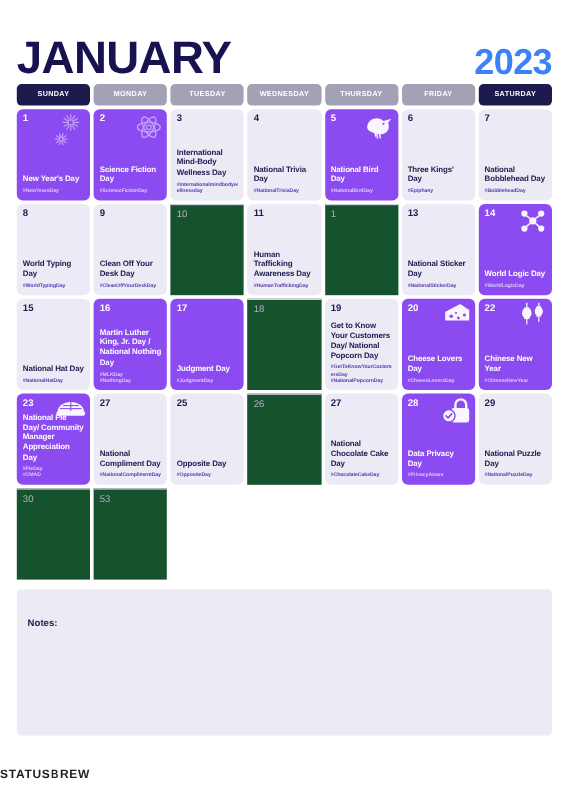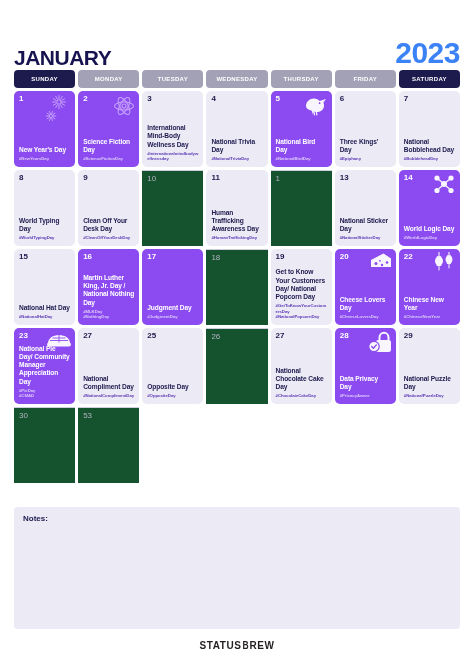--- a/index.html
+++ b/index.html
@@ -10,21 +10,21 @@
     overflow: hidden;
   }
   .page { width: 474px; height: 669px; position: relative; padding: 0 14px; }
 
   
   .title-row {
     display: flex; align-items: flex-end; justify-content: space-between;
     height: 68px; padding-top: 20px;
   }
   .month-title {
-    font-size: 21px; font-weight: bold; letter-spacing: -0.5px;
+    font-size: 38px; font-weight: bold; letter-spacing: -0.5px;
     color: #171350; line-height: 1;
   }
   .year-title {
     font-size: 30px; font-weight: bold; letter-spacing: -0.5px;
     color: #3b82f6; line-height: 1;
   }
 
   
   .dow-row { display: grid; grid-template-columns: repeat(7, 1fr); gap: 3px; margin-top: 2px; }
   .dow {
@@ -64,29 +64,29 @@
     color: #5b3bb5; letter-spacing: -0.05px; word-break: break-word;
   }
   .cell.highlight .ev-tag { color: #dcc9fb; }
 
   
   .icon { position: absolute; top: 3px; right: 3px; z-index: 1; opacity: 0.95; }
   .icon svg { display: block; }
 
   
   .notes {
-    margin-top: 24px; background: #eceaf5; border-radius: 4px;
-    height: 122px; padding: 7px 9px;
+    margin-top: 8px; background: #eceaf5; border-radius: 4px;
+    height: 122px; padding: 24px 9px;
   }
   .notes-label { font-size: 8px; font-weight: bold; color: #1d1a4e; }
 
   
   .footer {
     position: absolute; left: 0; right: 0; bottom: 18px;
-    display: flex; align-items: center; justify-content: center;
+    display: flex; align-items: center; 
   }
   .logo {
     font-size: 10px; font-weight: bold; letter-spacing: 0.6px;
     color: #231f20; display: flex; align-items: center;
   }
   .logo-b { display: inline-block; transform: scaleX(0.85); }
 </style>
 </head>
 <body>
 

